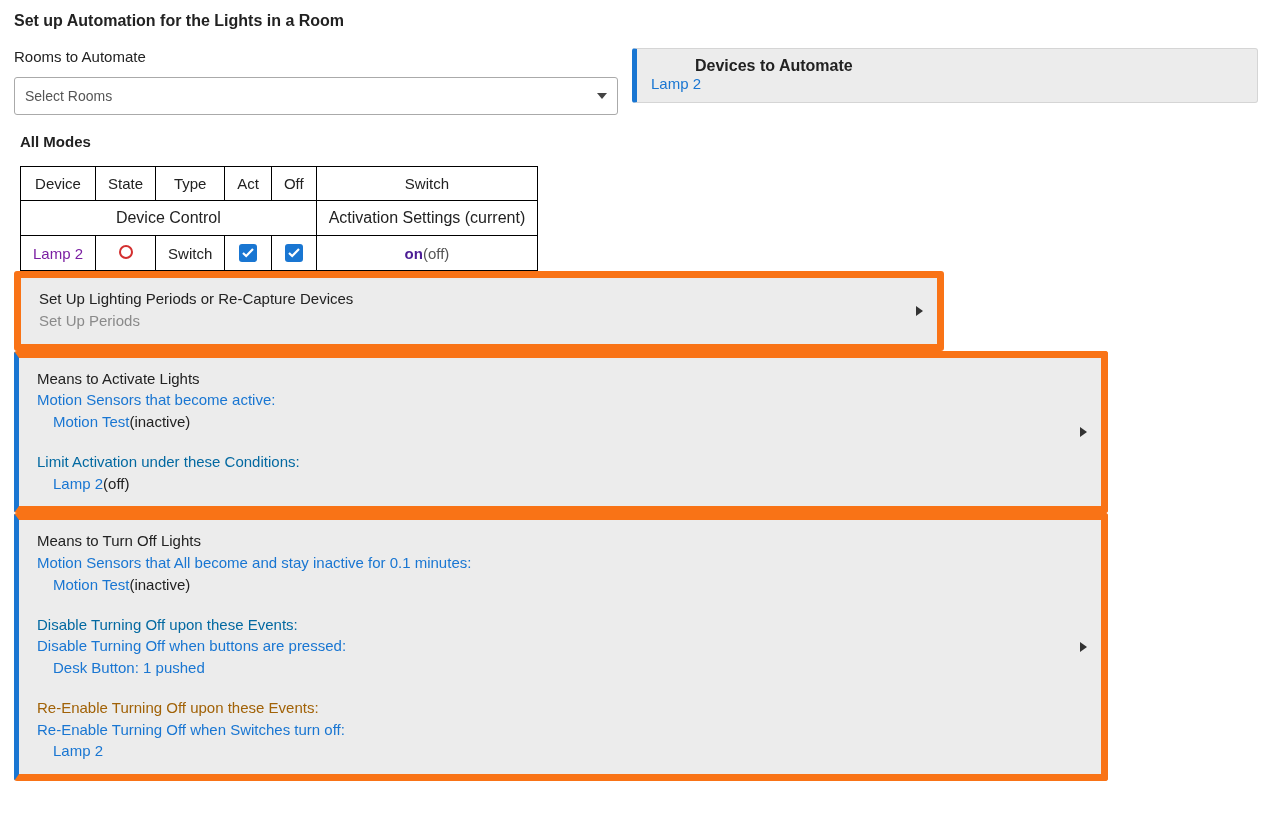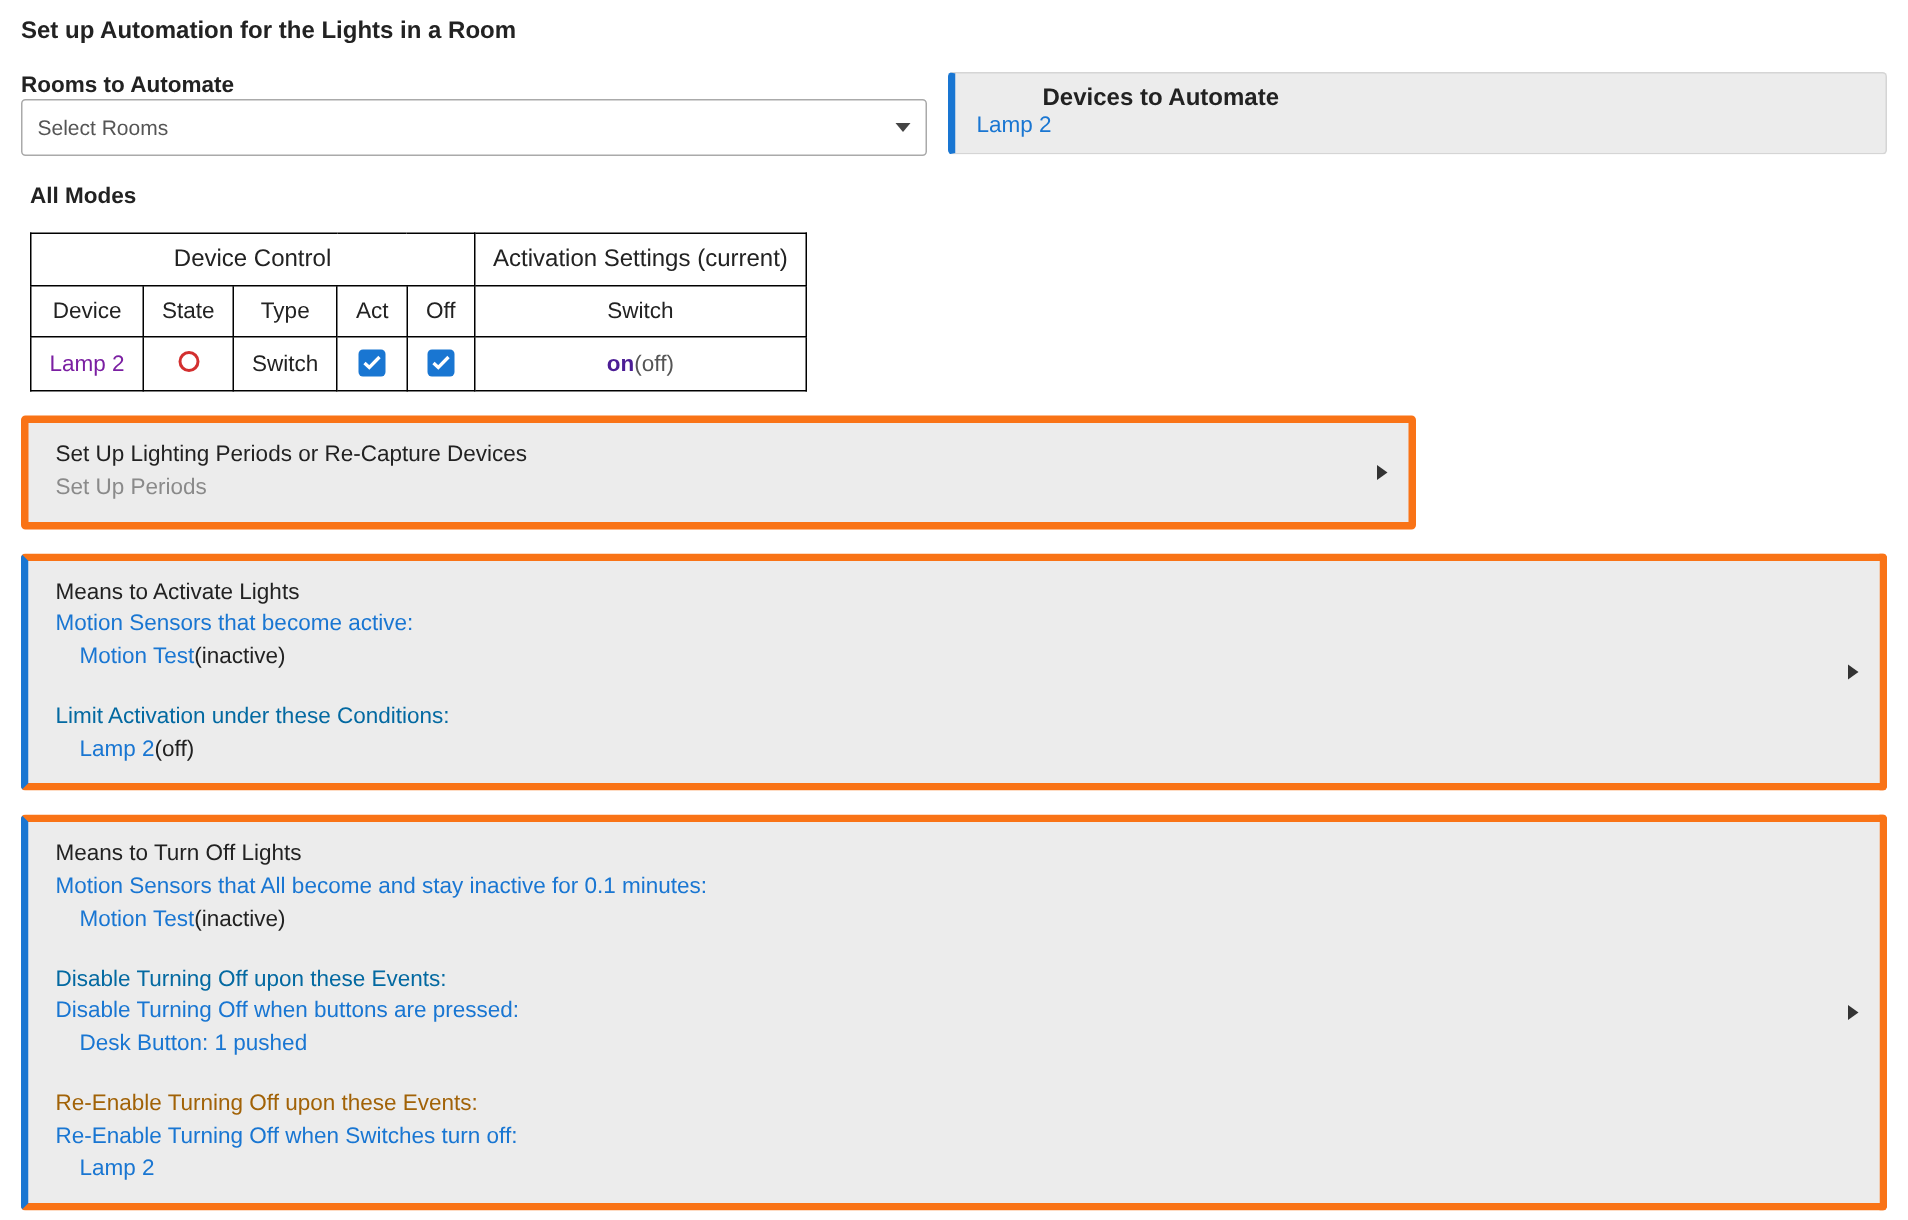--- a/index.html
+++ b/index.html
@@ -19,22 +19,22 @@
   }
   .top-row {
     display: flex;
     gap: 14px;
     align-items: flex-start;
   }
   .rooms-col {
     flex: 0 0 604px;
   }
   .label-bold {
-    font-weight: bold;
-    margin-bottom: 1px;
+    font-weight: normal;
+    margin-bottom: 12px;
   }
   .select-widget {
     border: 1px solid #aaa;
     border-radius: 3px;
     height: 34px;
     display: flex;
     align-items: center;
     justify-content: space-between;
     padding: 18px 10px;
     cursor: pointer;
@@ -96,40 +96,40 @@
     align-items: center;
     justify-content: center;
     cursor: pointer;
   }
   .cb svg { width: 12px; height: 12px; }
   .on-txt { color: #4c1d95; font-weight: bold; }
   .off-txt { color: #555; }
 
   .card {
     background: #ececec;
-    border: 5px solid #f97316;
+    border: 7px solid #f97316;
     border-radius: 3px;
     position: relative;
-    margin-top: 16px;
+    margin-top: 0;
     padding: 10px 18px 12px 18px;
   }
   .card.blue-bar { border-left: 5px solid #1976D2; }
   .card .arrow-right {
     position: absolute;
     right: 14px;
     top: 50%;
     transform: translateY(-50%);
     width: 0; height: 0;
     border-top: 5px solid transparent;
     border-bottom: 5px solid transparent;
     border-left: 7px solid #333;
     cursor: pointer;
   }
   .card-setup { width: 930px; }
-  .card-full { width: 1244px; }
+  .card-full { width: 1094px; }
   .grey-txt { color: #8a8a8a; }
   .red-txt { color: #0369a1; }
   .green-txt { color: #a16207; }
   .indent { padding-left: 16px; display: inline-block; }
   .section-heading { color: #222; }
   .line { line-height: 1.45; }
   .gap-block { margin-top: 18px; }
 </style>
 </head>
 <body>
@@ -148,30 +148,30 @@
     <div class="devices-title">Devices to Automate</div>
     <div class="link-blue">Lamp 2</div>
   </div>
 </div>
 
 <div class="all-modes-label">All Modes</div>
 
 <table class="device-table">
   <tbody>
       <tr>
-    <th class="group" colspan="5">Device Control</th>
-    <th class="group">Activation Settings (current)</th>
-  </tr>
-  <tr>
     <th>Device</th>
     <th>State</th>
     <th>Type</th>
     <th>Act</th>
     <th>Off</th>
     <th style="min-width:210px">Switch</th>
+  </tr>
+  <tr>
+    <th class="group" colspan="5">Device Control</th>
+    <th class="group">Activation Settings (current)</th>
   </tr>
   <tr>
     <td><span class="device-link">Lamp 2</span></td>
     <td><span class="state-circle"></span></td>
     <td>Switch</td>
     <td>
       <span class="cb">
         <svg viewBox="0 0 12 12">
               <path d="M1 6 L4.2 9 L11 2" stroke="#fff" stroke-width="2.2" fill="none"></path>
             </svg>

